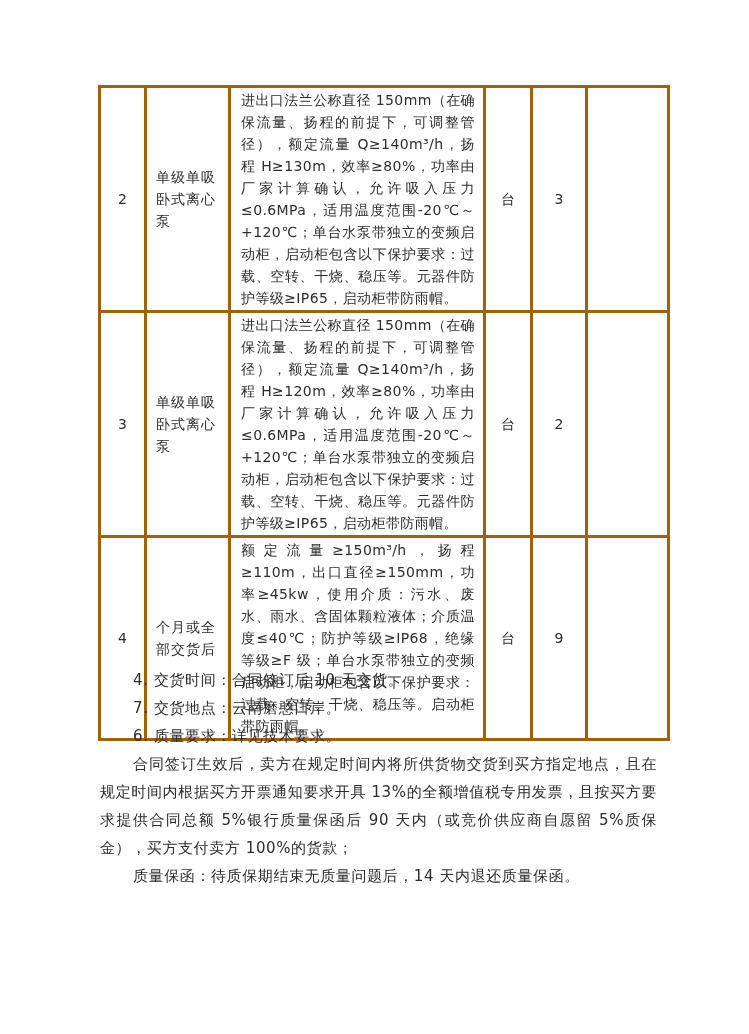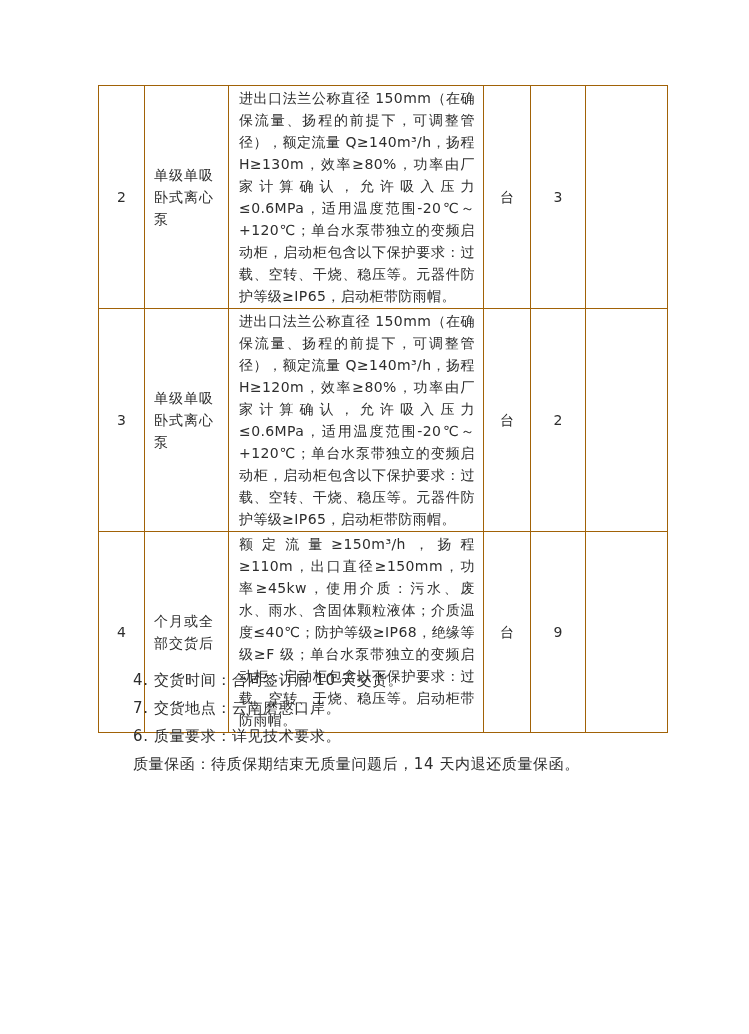--- a/index.html
+++ b/index.html
@@ -14,21 +14,21 @@
   }
   table.spec-table {
     position: absolute;
     left: 98px;
     top: 85px;
     width: 569px;
     border-collapse: collapse;
     table-layout: fixed;
   }
   table.spec-table td {
-    border: 1px solid #a16207;
+    border: 3px solid #a16207;
     font-size: 14px;
     line-height: 22px;
     vertical-align: middle;
     overflow: hidden;
   }
   tr.row-a { height: 203px; }
   tr.row-b { height: 197px; }
   tr.row-c { height: 180px; }
   td.cell-no   { text-align: center; }
   td.cell-name { padding: 0 9px; letter-spacing: 1px; }
@@ -93,16 +93,17 @@
         <td class="cell-qty">9</td>
         <td class="cell-extra"></td>
       </tr>
     </tbody>
   </table>
 
   <div class="notes">
     <p>4. 交货时间：合同签订后 10 天交货。</p>
     <p>7. 交货地点：云南磨憨口岸。</p>
     <p>6. 质量要求：详见技术要求。</p>
+    <p>合同签订生效后，卖方在规定时间内将所供货物交货到买方指定地点，且在规定时间内根据买方开票通知要求开具 13%的全额增值税专用发票，且按买方要求提供合同总额 5%银行质量保函后 90 天内（或竞价供应商自愿留 5%质保金），买方支付卖方 100%的货款；</p>
     <p>质量保函：待质保期结束无质量问题后，14 天内退还质量保函。</p>
   </div>
 
 </div>
 
 </body></html>

